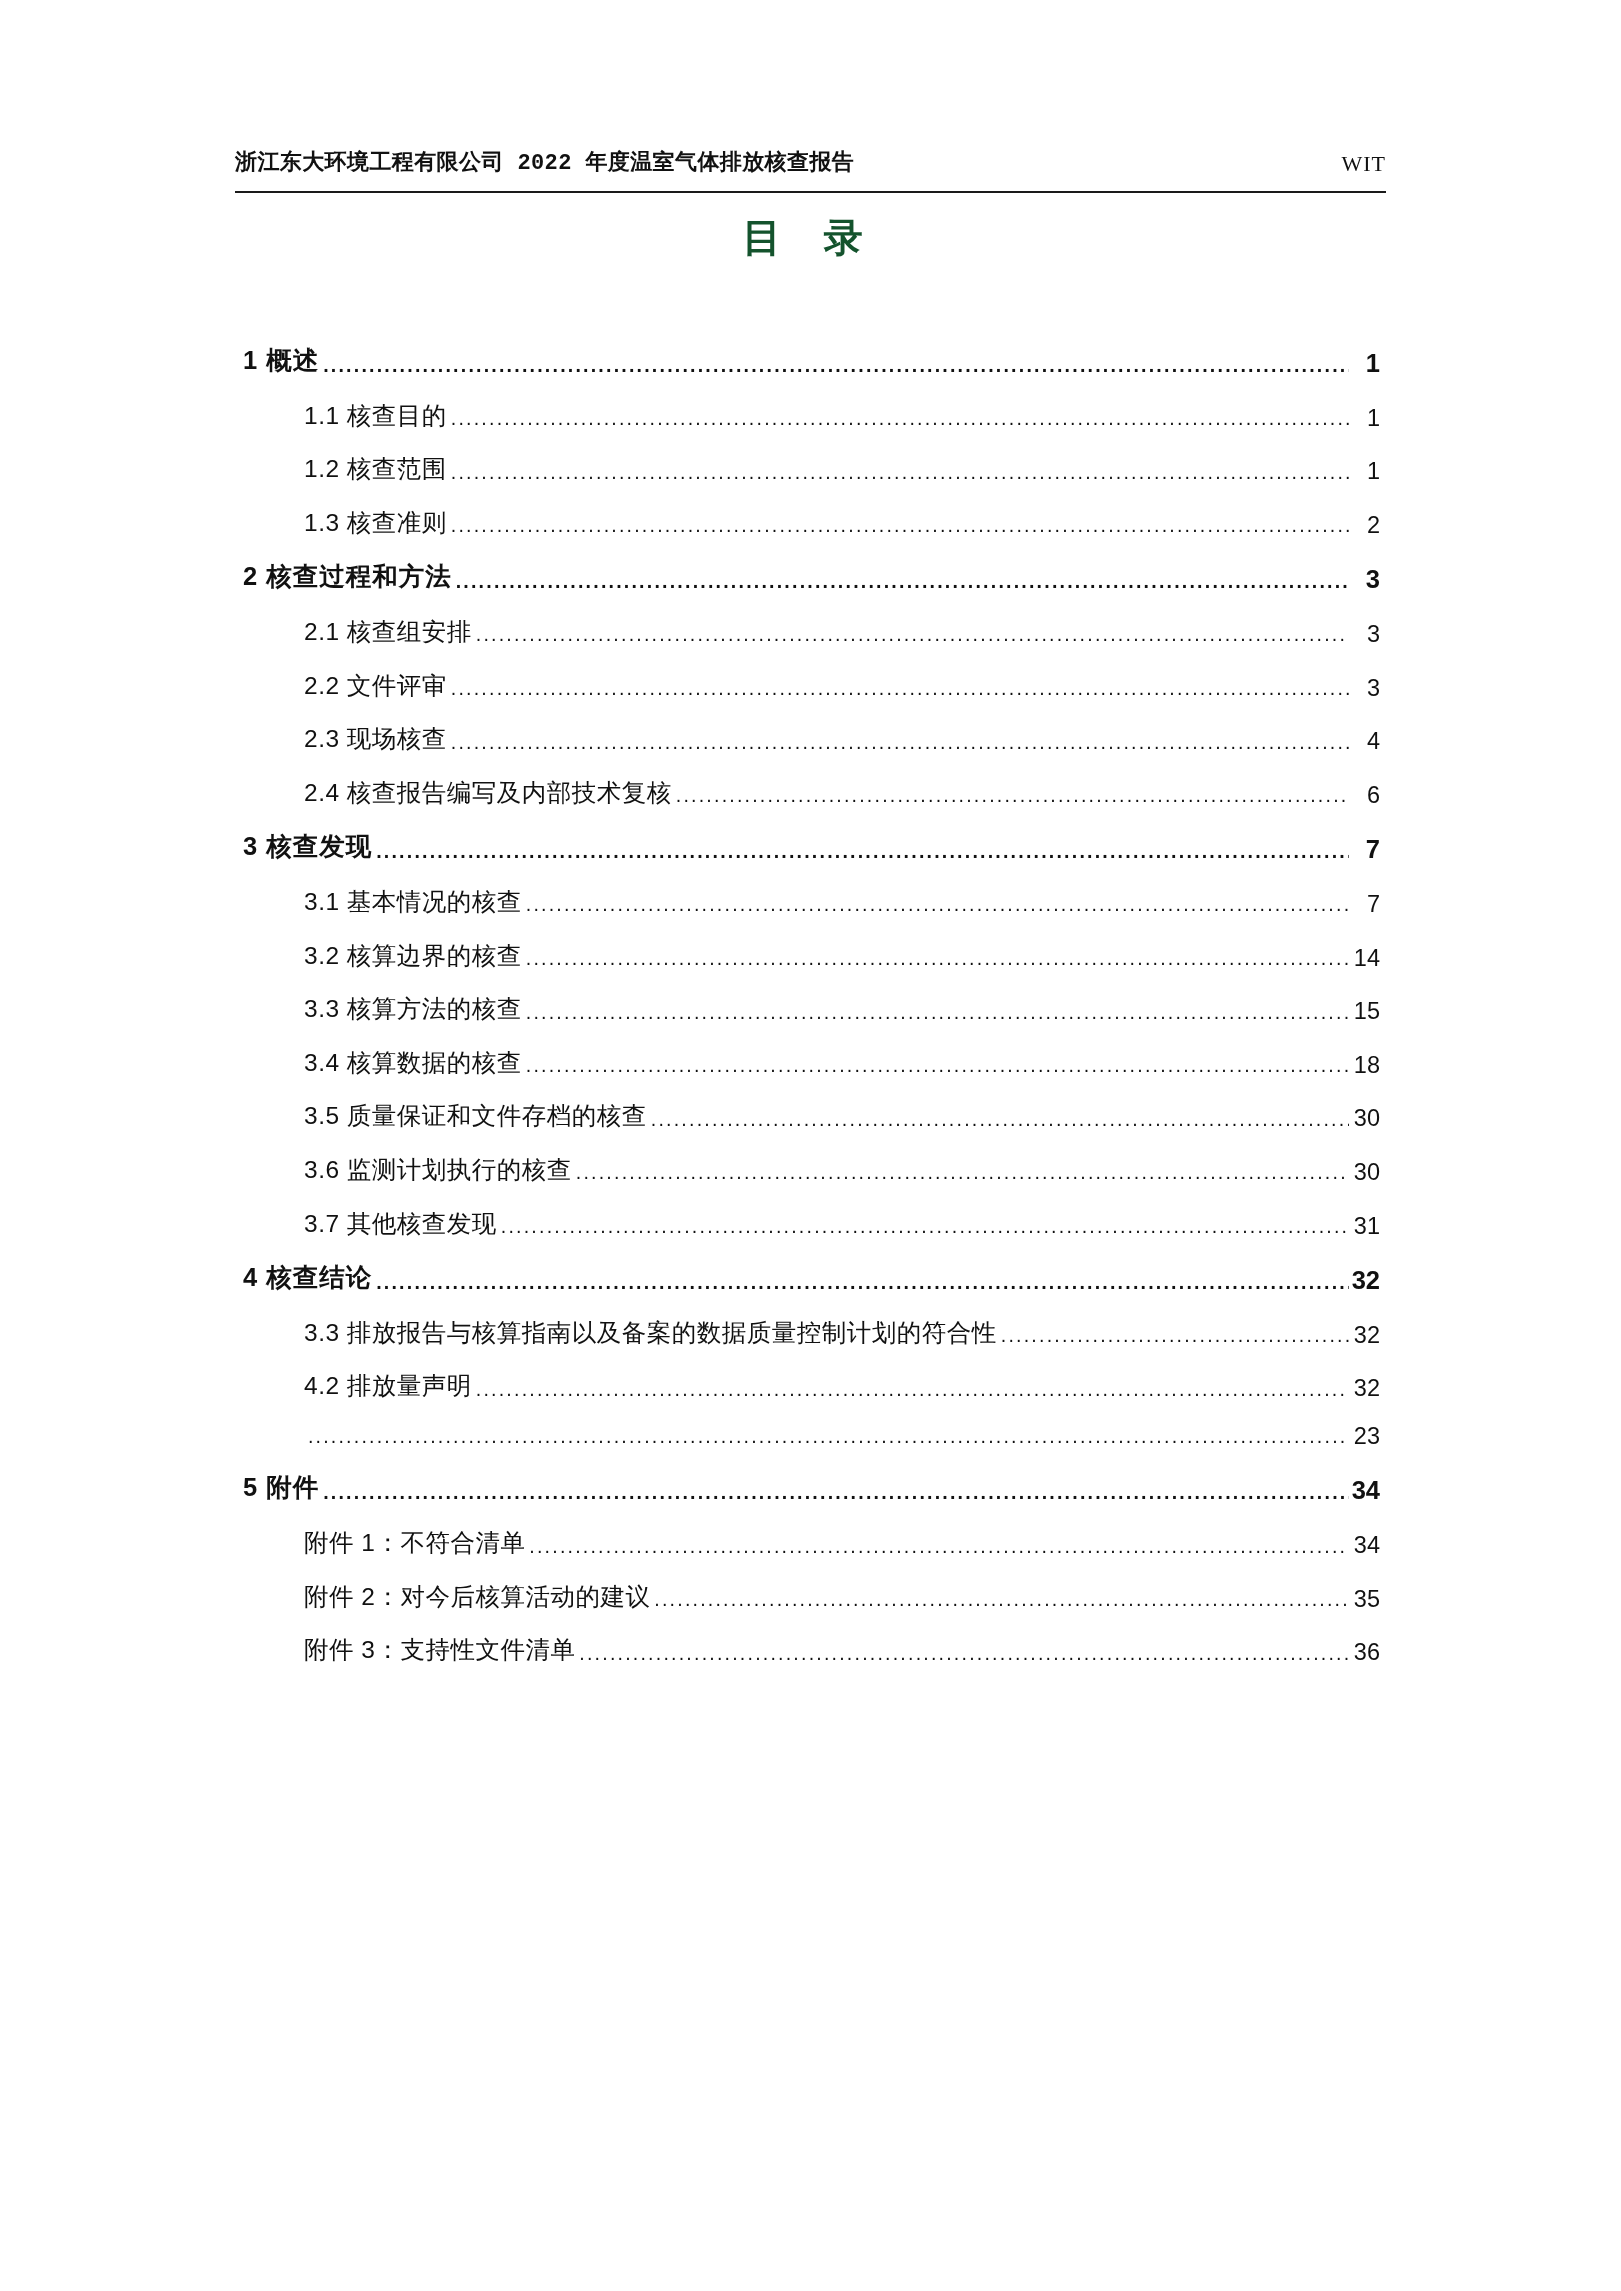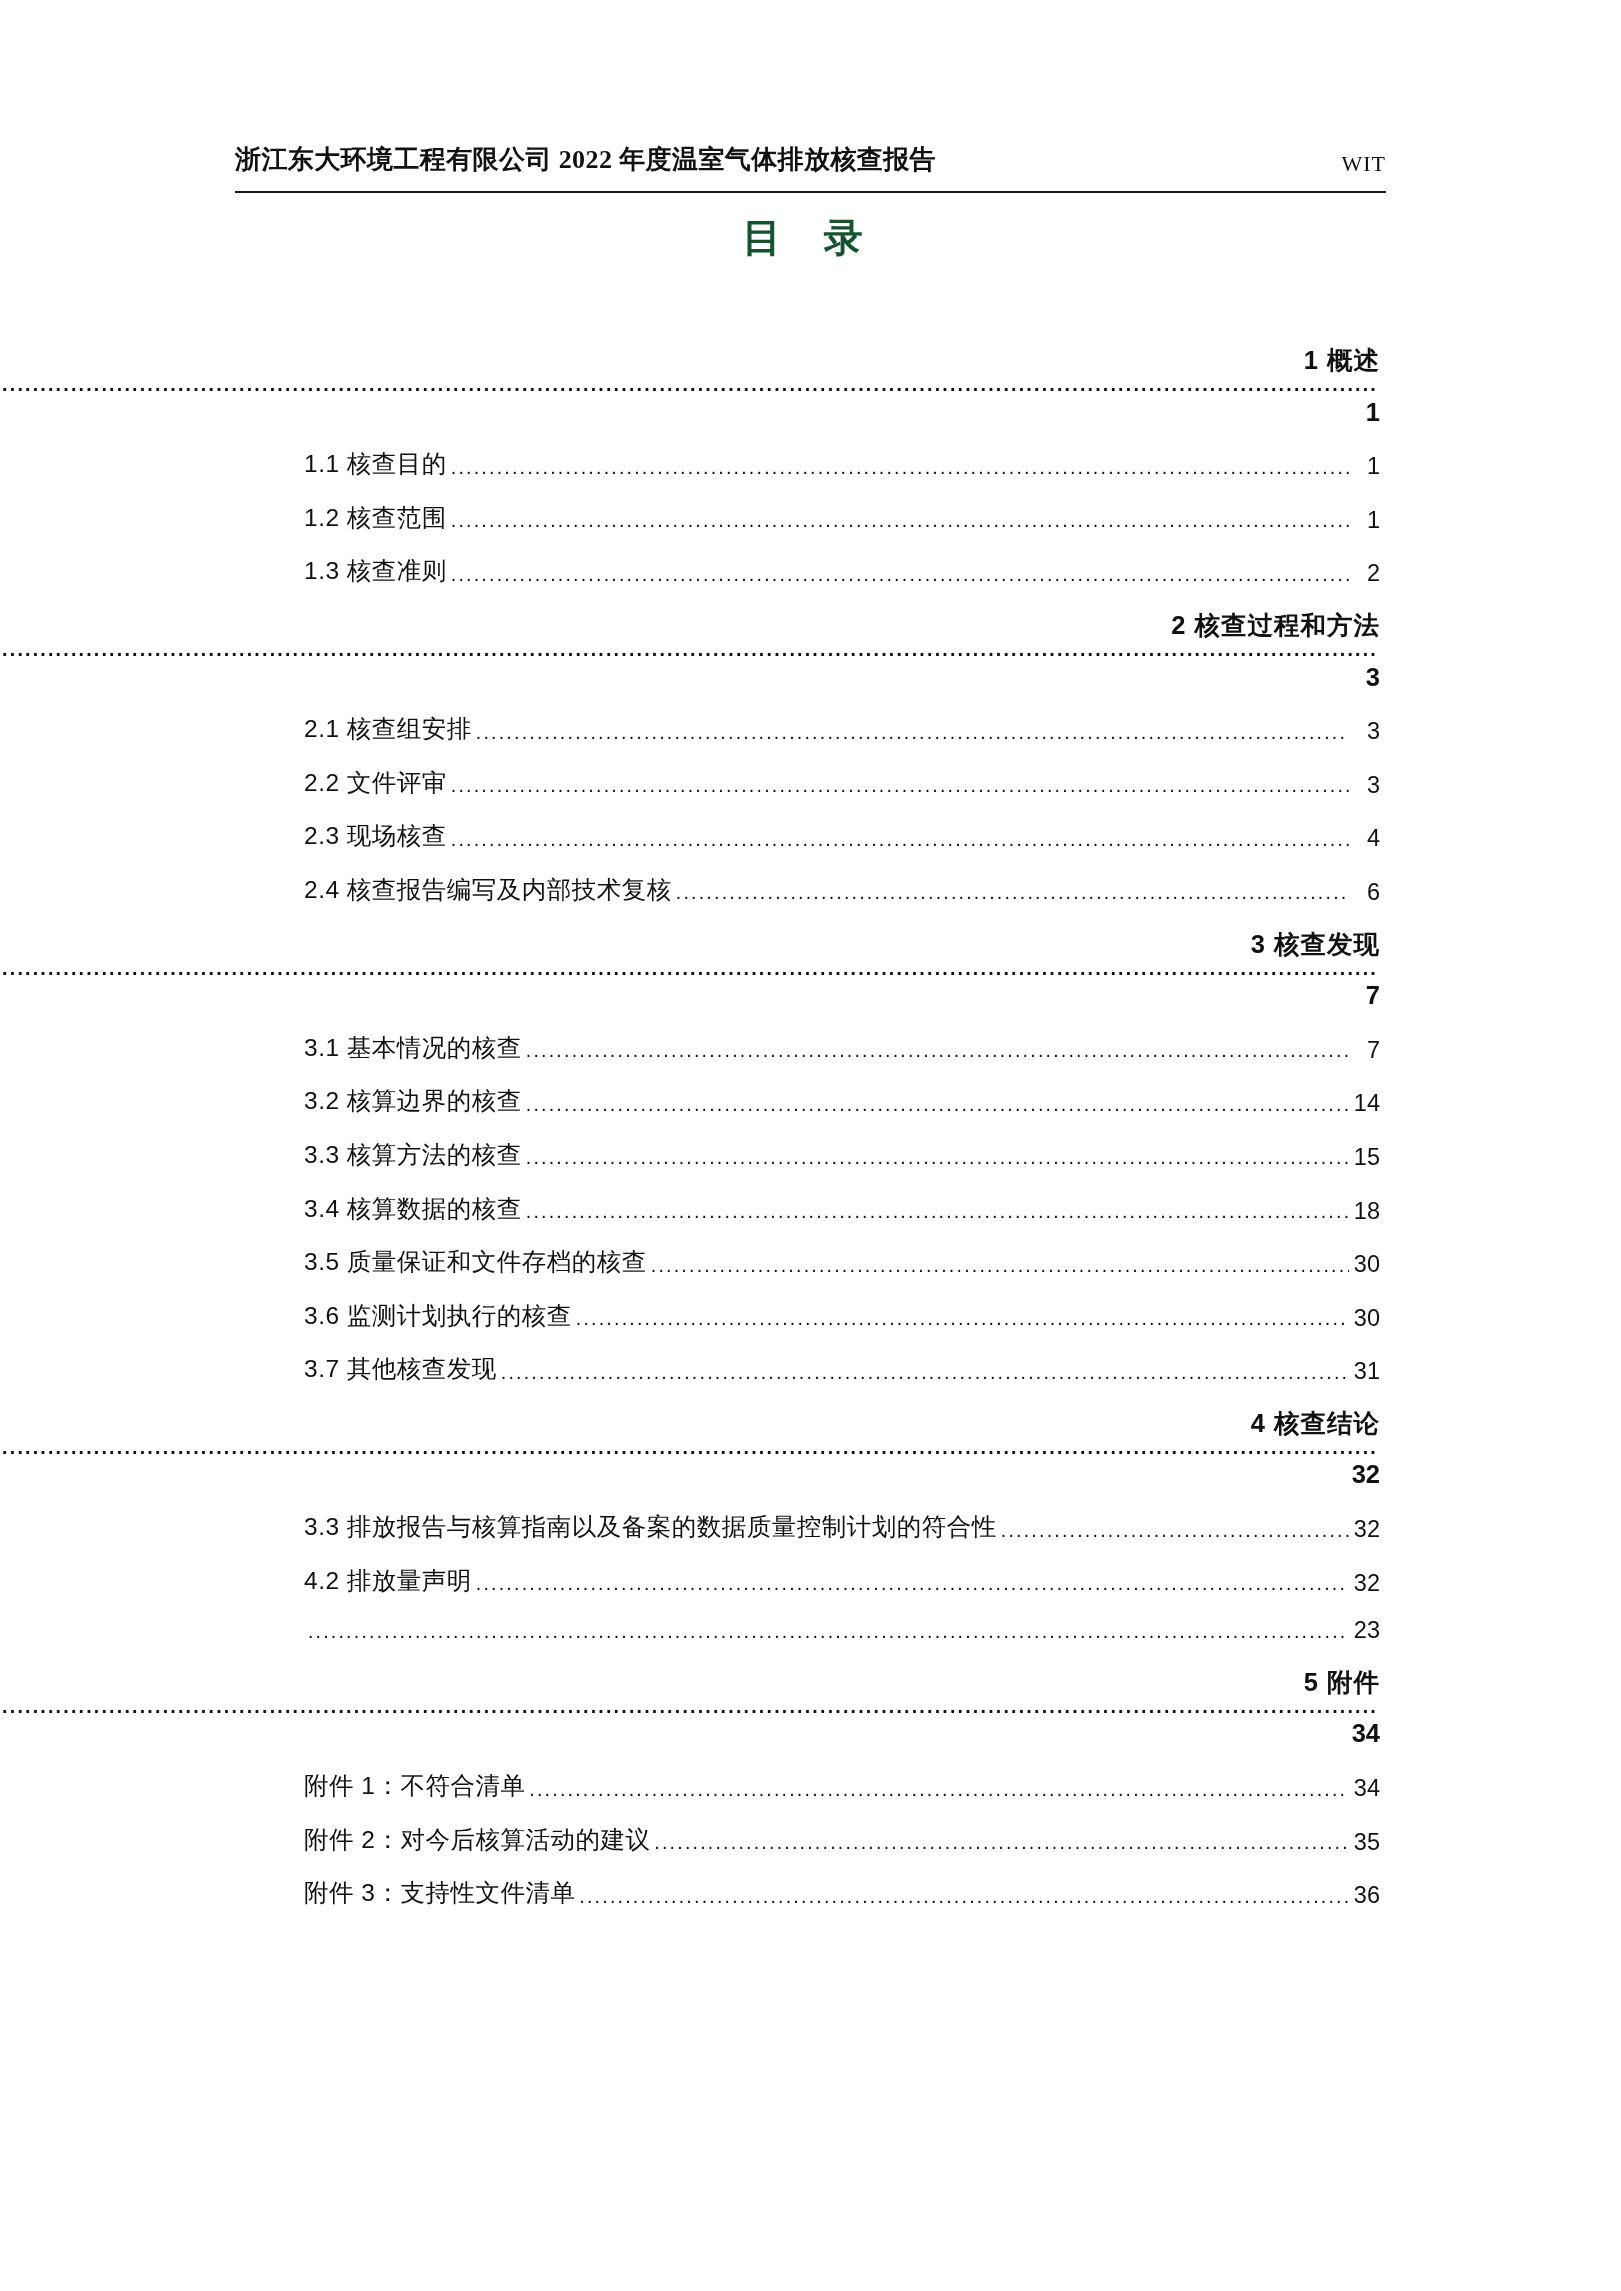--- a/index.html
+++ b/index.html
@@ -27,22 +27,22 @@
     left: 235px;
     right: 235px;
     height: 59px;
     display: flex;
     align-items: flex-end;
     justify-content: space-between;
     border-bottom: 2px solid #1a1a1a;
     padding-bottom: 13.7px;
   }
   .header-left {
-    font-family: Liberation Serif, serif;
-    font-size: 26px;
+    font-family: Liberation Mono, monospace;
+    font-size: 22px;
     letter-spacing: 0.4px;
     font-weight: 600;
     color: #111;
     white-space: nowrap;
     text-align: center;
   }
   .header-right {
     font-family: "Liberation Serif", "DejaVu Serif", serif;
     font-size: 22px;
     letter-spacing: 1px;
@@ -100,21 +100,20 @@
     text-align: right;
     min-width: 29px;
   }
 
   
   .lvl1 {
     font-weight: 700;
     font-size: 25.5px;
     padding-left: 0;
     margin-bottom: 20.6px;
-    flex-direction: column;
   }
   .lvl1 .lbl { letter-spacing: 1px; }
   .lvl1 .pg  { font-size: 25.5px; font-weight: 700; }
 
   
   .lvl2 {
     font-weight: 400;
     font-size: 24.5px;
     padding-left: 61px;
     margin-bottom: 20.6px;

